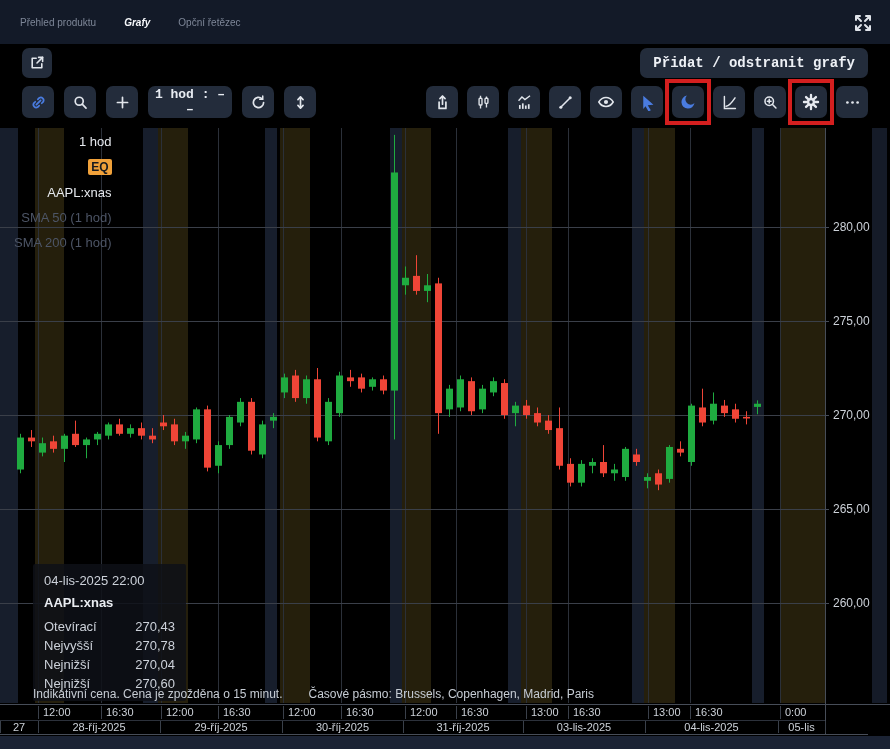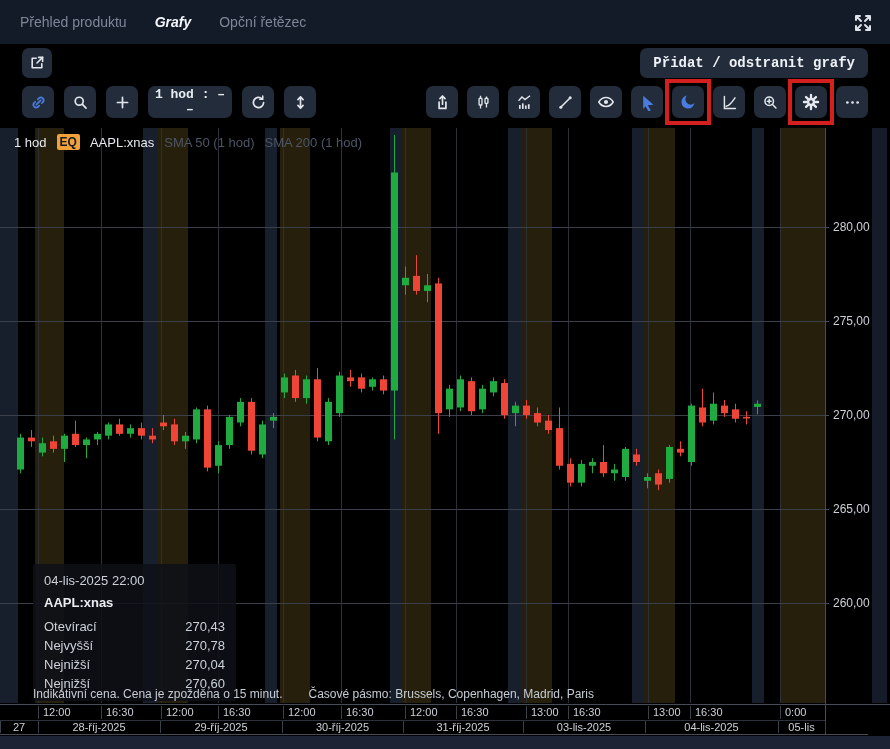--- a/index.html
+++ b/index.html
@@ -1,43 +1,43 @@
 <!DOCTYPE html>
 <html><head>
 <meta charset="utf-8">
 <style>
   html,body{margin:0;padding:0;background:#0b1019;}
   *{box-sizing:border-box;font-family:"Liberation Sans",sans-serif;}
   .page{position:relative;width:890px;height:749px;background:#131a28;overflow:hidden;}
   
   .topbar{position:absolute;left:0;top:0;width:890px;height:44px;background:#131a28;display:flex;align-items:center;padding-left:20px;gap:28px;}
-  .tab{font-size:14px;color:#7e8798;cursor:pointer;}
+  .tab{font-size:10px;color:#7e8798;cursor:pointer;}
   .tab.active{color:#f5f7fa;font-weight:bold;font-style:italic;}
   .fs-btn{position:absolute;right:14px;top:10px;width:26px;height:26px;display:flex;align-items:center;justify-content:center;color:#dfe3e9;}
   
   .panel{position:absolute;left:0;top:44px;width:890px;height:692px;background:#000;}
   .bottomstrip{position:absolute;left:0;top:736px;width:890px;height:13px;background:#1b2334;}
   
   .btn{background:#232c3b;border:none;border-radius:7px;display:flex;align-items:center;justify-content:center;color:#e2e6ec;cursor:pointer;font-family:Liberation Mono, monospace;}
   .sq{width:32px;height:32px;}
   .extlink{position:absolute;left:22px;top:48px;width:30px;height:30px;}
   .addremove{position:absolute;right:22px;top:48px;height:30px;padding:0 13px;font-size:14px;font-weight:bold;color:#eef1f6;}
   .toolbar-left{position:absolute;left:22px;top:86px;display:flex;gap:10px;}
   .toolbar-right{position:absolute;right:22px;top:86px;display:flex;gap:9px;}
   .tf{width:84px;font-size:13px;font-weight:bold;color:#e8ecf2;}
   svg.icon{display:block;}
   
   .hl{position:absolute;width:46px;height:46px;border:4px solid #d41f1f;background:transparent;pointer-events:none;z-index:9;}
   
   #chart-svg{position:absolute;left:0;top:0;z-index:1;}
   
-  .legend{position:absolute;left:14px;top:134px;z-index:3;display:flex;align-items:flex-end;gap:10px;font-size:13px;color:#e6e9ee;}
+  .legend{position:absolute;left:14px;top:134px;z-index:3;display:flex;align-items:flex-end;gap:10px;font-size:13px;color:#e6e9ee;flex-direction:column;}
   .legend .dim{color:#4d5566;}
   .eq-badge{background:#f0a13a;color:#16191f;font-size:12px;font-weight:bold;padding:2px 3px;border-radius:2px;line-height:1;}
-  .tooltip{position:absolute;left:33px;top:564px;width:203px;z-index:3;background:rgba(14,17,23,0.85);padding:9px 11px 8px 11px;font-size:13px;color:#ccd1d9;border-radius:2px;}
+  .tooltip{position:absolute;left:33px;top:564px;width:153px;z-index:3;background:rgba(14,17,23,0.85);padding:9px 11px 8px 11px;font-size:13px;color:#ccd1d9;border-radius:2px;}
   .tooltip .dt{margin-bottom:7px;}
   .tooltip .sym{font-weight:bold;color:#e9ecf1;margin-bottom:7px;}
   .tooltip .row{display:flex;justify-content:space-between;line-height:19px;}
   .status{position:absolute;left:33px;top:687px;z-index:3;font-size:12px;color:#c6ccd4;white-space:nowrap;}
   .status span{margin-right:26px;}
 </style>
 </head>
 <body>
 
 <div class="page">

